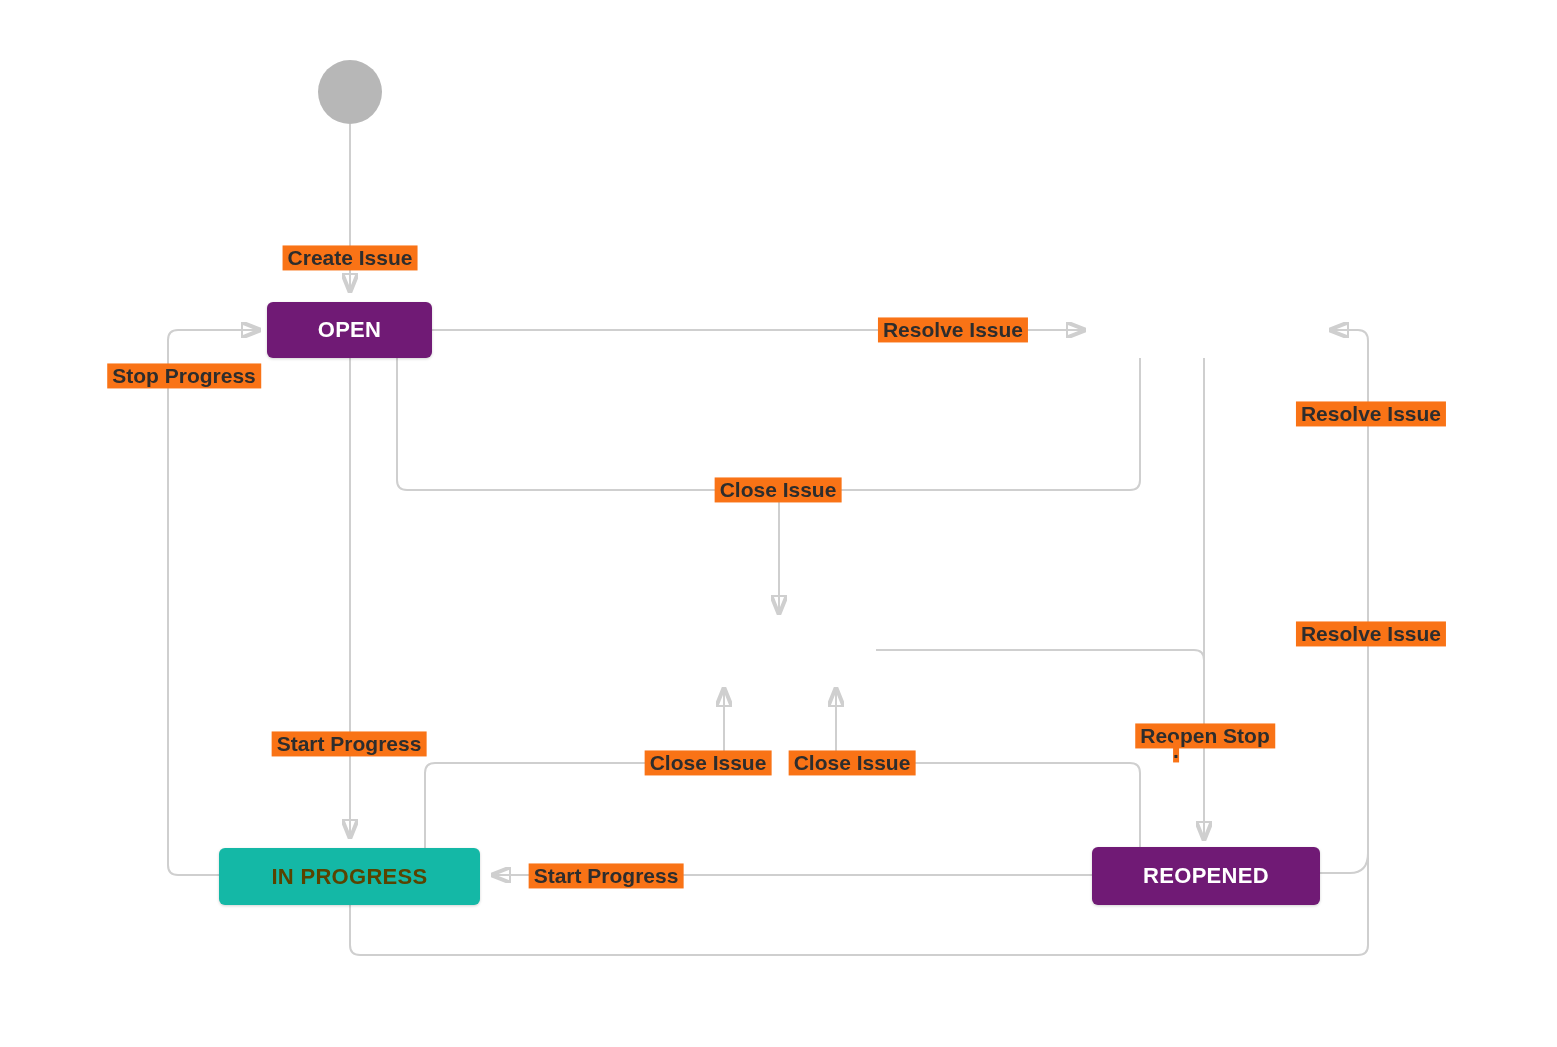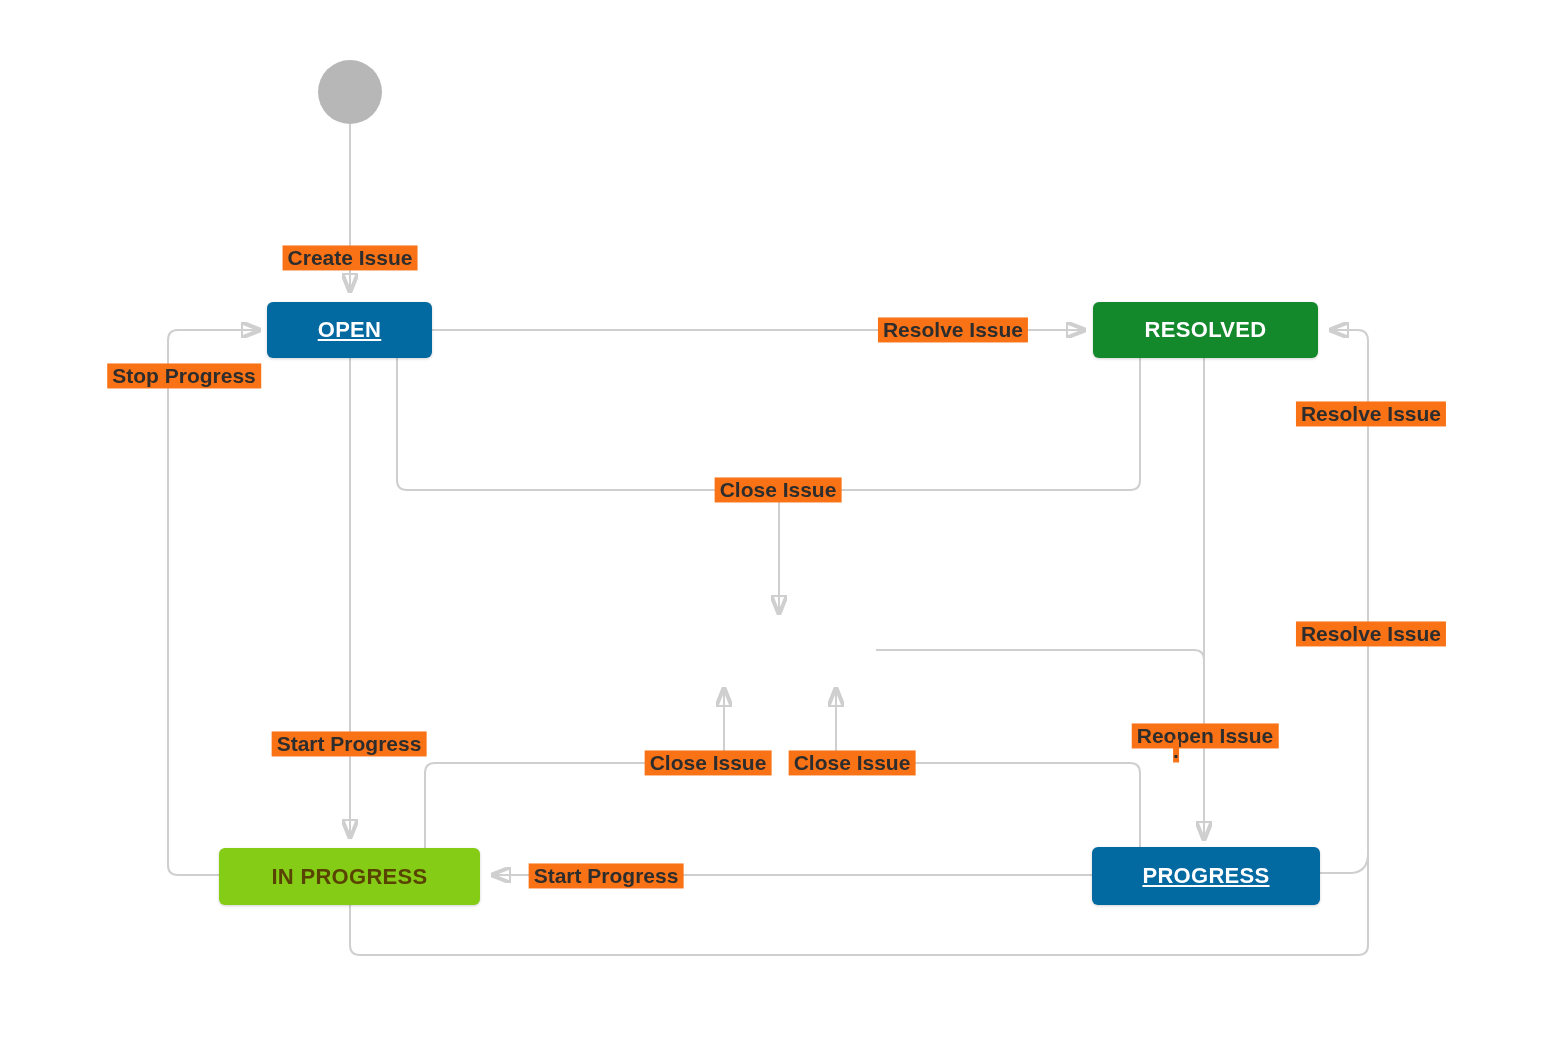--- a/index.html
+++ b/index.html
@@ -34,23 +34,23 @@
     justify-content: center;
     border-radius: 6px;
     font-size: 22px;
     font-weight: 700;
     letter-spacing: 0.3px;
     color: #ffffff;
     box-shadow: 0 1px 3px rgba(0,0,0,0.18);
     cursor: default;
     user-select: none;
   }
-  .node-slate { background: #0369a1; text-decoration: underline; }
+  .node-slate { background: #701a75; }
   .node-green { background: #14892c; }
-  .node-yellow { background: #84cc16; color: #594300; }
+  .node-yellow { background: #14b8a6; color: #594300; }
   .start-circle {
     position: absolute;
     z-index: 2;
     width: 64px;
     height: 64px;
     border-radius: 50%;
     background: #b7b7b7;
   }
   .edge-label {
     position: absolute;
@@ -105,42 +105,41 @@
 
     <path d="M 350 905 L 350 945 Q 350 955 360 955 L 1358 955 Q 1368 955 1368 945 L 1368 341 Q 1368 330 1358 330 L 1330 330" marker-end="url(#arw)"></path>
 
     <path d="M 1320 873 L 1350 873 Q 1368 873 1368 853"></path>
   </svg>
 
   <div class="start-circle" style="left:318px; top:60px;"></div>
 
   <div class="node node-slate" style="left:267px; top:302px; width:165px; height:56px;">OPEN</div>
 
-  <div class="node node-green" style="left:1093px; top:302px; width:225px; height:56px;">RESOLVED</div>
 
 
   <div class="node node-yellow" style="left:219px; top:848px; width:261px; height:57px;">IN PROGRESS</div>
 
-  <div class="node node-slate" style="left:1092px; top:847px; width:228px; height:58px;">PROGRESS</div>
+  <div class="node node-slate" style="left:1092px; top:847px; width:228px; height:58px;">REOPENED</div>
 
   <div class="edge-label" style="left:350px; top:258px;">Create Issue</div>
 
   <div class="edge-label" style="left:953px; top:330px;">Resolve Issue</div>
 
   <div class="edge-label" style="left:184px; top:376px;">Stop Progress</div>
 
   <div class="edge-label" style="left:778px; top:490px;">Close Issue</div>
 
   <div class="edge-label" style="left:349px; top:744px;">Start Progress</div>
 
   <div class="edge-label" style="left:708px; top:763px;">Close Issue</div>
 
   <div class="edge-label" style="left:852px; top:763px;">Close Issue</div>
 
-  <div class="edge-label" style="left:1205px; top:736px;">Reopen Issue</div>
+  <div class="edge-label" style="left:1205px; top:736px;">Reopen Stop</div>
 
   <div class="edge-label tiny-dot" style="left:1176px; top:751px;">.</div>
 
   <div class="edge-label" style="left:606px; top:876px;">Start Progress</div>
 
   <div class="edge-label" style="left:1371px; top:414px;">Resolve Issue</div>
 
   <div class="edge-label" style="left:1371px; top:634px;">Resolve Issue</div>
 
 </div>

